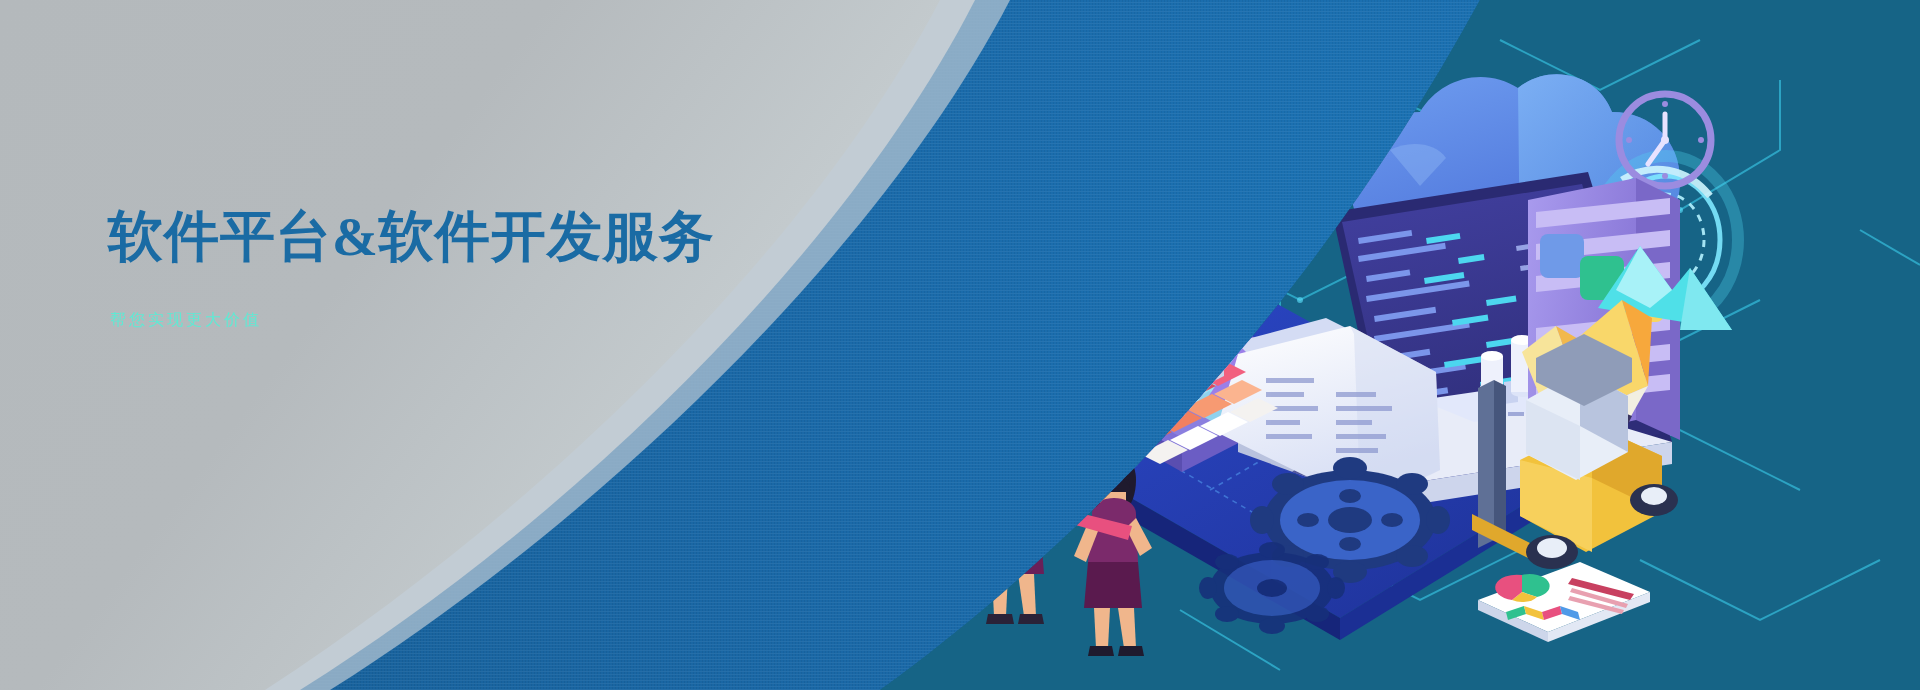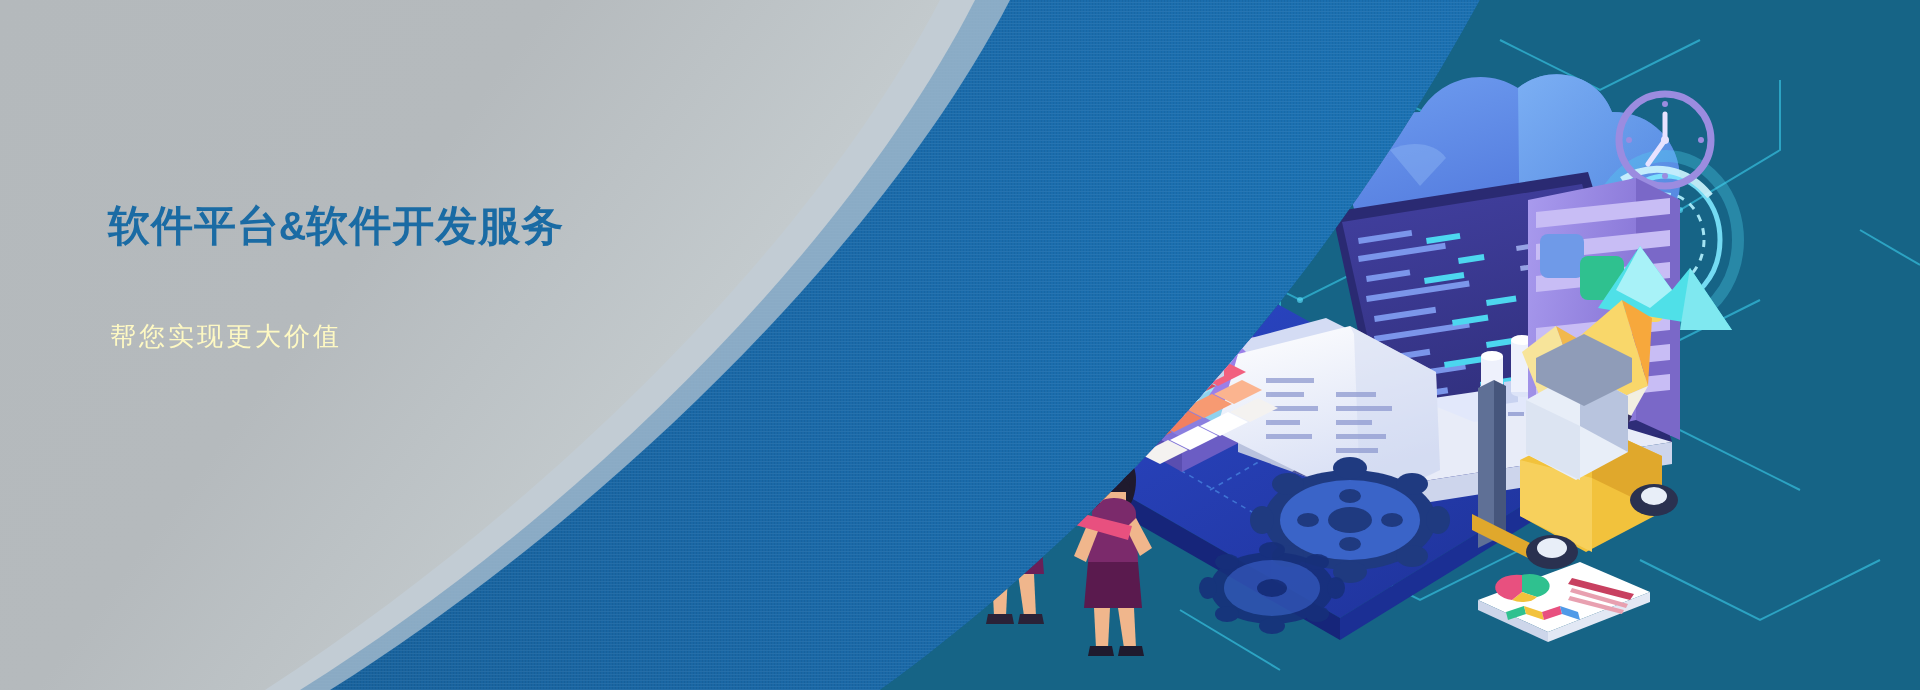--- a/index.html
+++ b/index.html
@@ -34,34 +34,34 @@
 
   
   .copy{
     position:absolute;
     left:108px; top:205px;
     width:720px;
     z-index:40;
   }
   .headline{
     margin:0;
-    font-size:42px;
+    font-size:55px;
     line-height:1.18;
     font-weight:700;
     letter-spacing:1px;
     color:#1a6ba4;
     white-space:nowrap;
-    font-family:Liberation Mono, monospace;
+    font-family:Liberation Serif, serif;
   }
   .subline{
-    margin:64px 0 0 2px;
-    font-size:26px;
+    margin:40px 0 0 2px;
+    font-size:16px;
     letter-spacing:3px;
     font-weight:400;
-    color:#fef9c3;
+    color:#5eead4;
     font-family:"DejaVu Sans","Liberation Sans",sans-serif;
   }
 
   
   .illo{
     position:absolute;
     left:880px; top:0;
     width:1040px; height:690px;
     z-index:30;
   }

